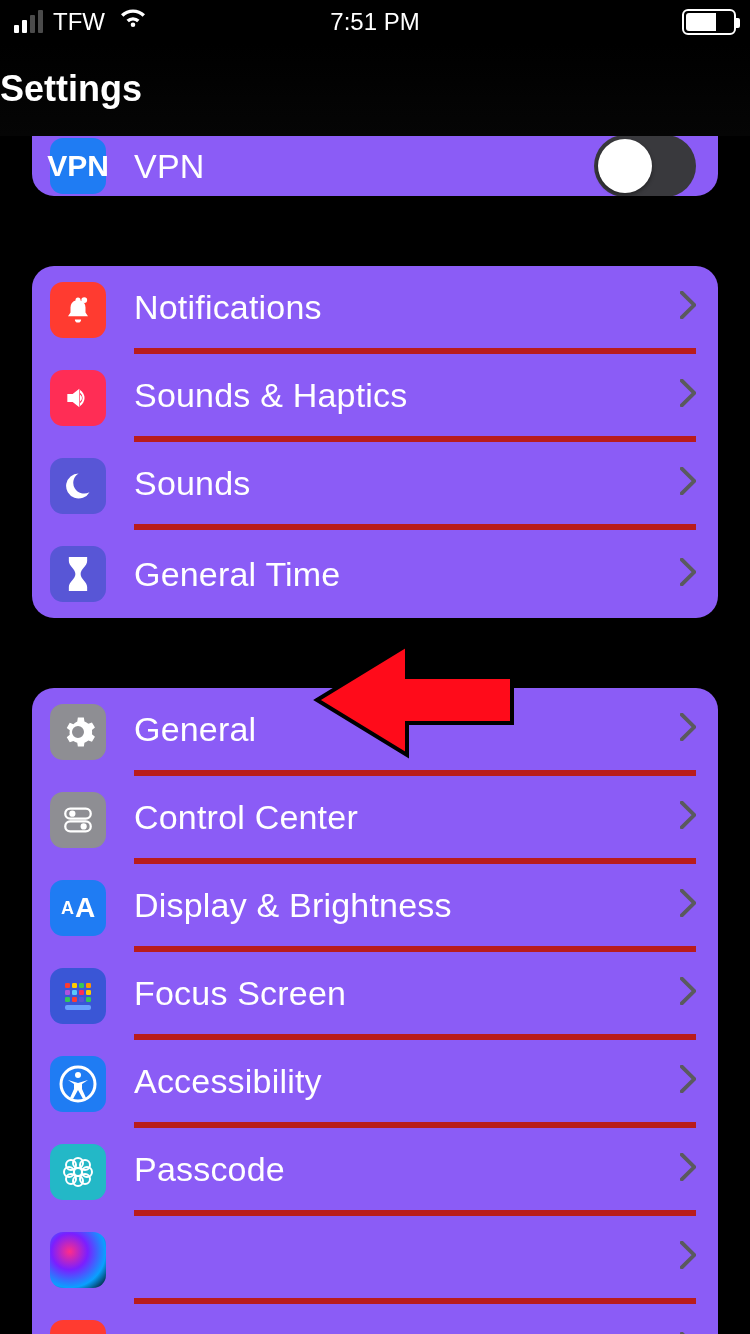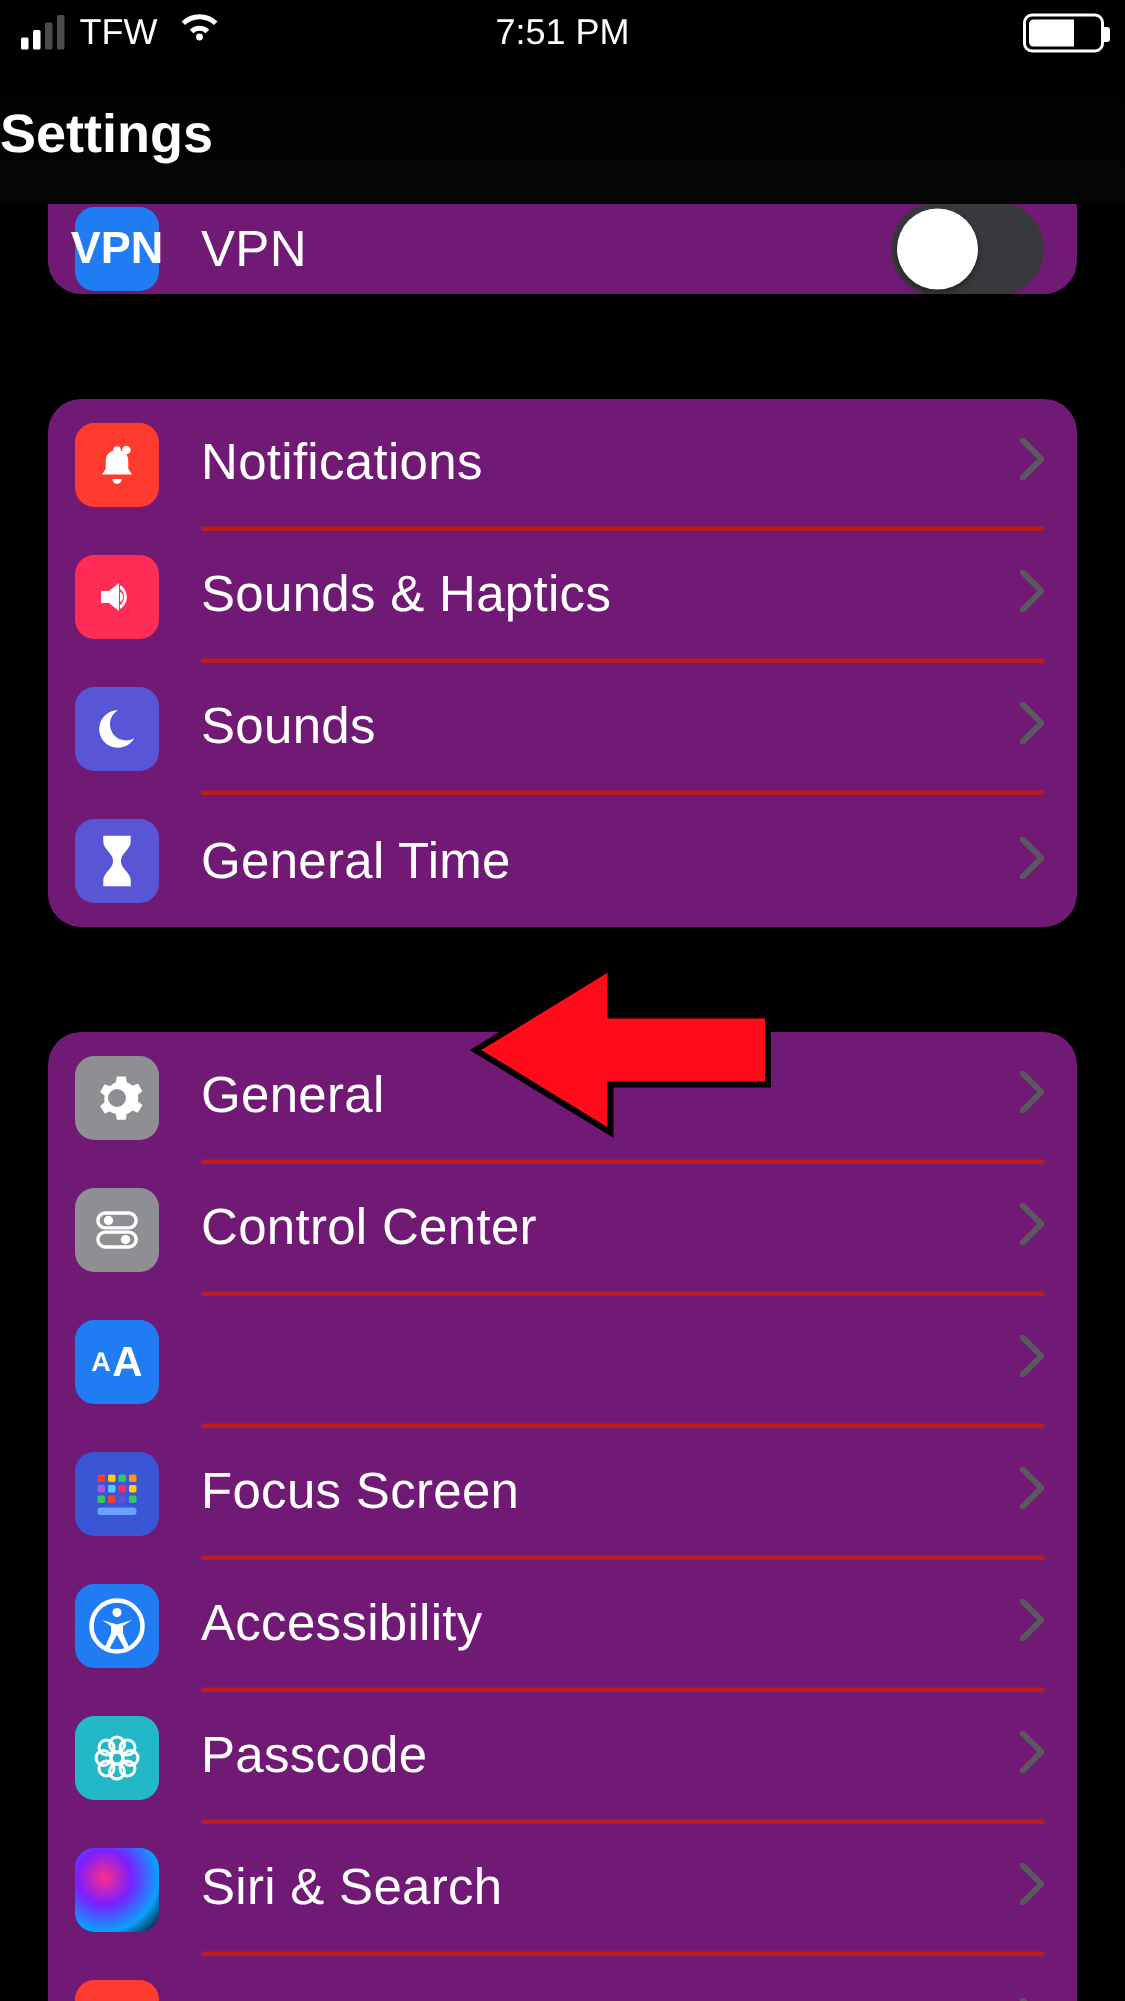--- a/index.html
+++ b/index.html
@@ -15,25 +15,25 @@
   .signal-bars span:nth-child(4){height:23px; background:#4b4b4b;}
   .wifi-icon { margin-left:4px; }
   .battery { width: 54px; height: 26px; border: 2.5px solid #fff; border-radius: 6px; position: relative; }
   .battery::after { content:""; position:absolute; right:-6px; top:7px; width:4px; height:10px; background:#fff; border-radius: 0 2px 2px 0; }
   .battery-fill { position:absolute; left:2px; top:2px; bottom:2px; width:60%; background:#fff; border-radius:3px 0 0 3px; }
   .sb-time { position:absolute; left:50%; transform:translateX(-50%); font-weight:400; }
 
   .nav-title { text-align:left; font-size:36px; font-weight:700; padding: 24px 0 26px; background: linear-gradient(#000,#050505); }
 
   .content { padding: 0 32px; }
-  .group { background:#701a75; border-radius:22px; margin-bottom: 70px; overflow:hidden; }
+  .group { background:#8b5cf6; border-radius:22px; margin-bottom: 70px; overflow:hidden; }
   .group.first { border-top-left-radius:0; border-top-right-radius:0; margin-top:0; }
   .row { display:flex; align-items:center; height:88px; padding: 0 22px 0 0; position:relative; }
   .row .icon-box { width:56px; height:56px; border-radius:13px; margin: 0 28px 0 18px; flex-shrink:0; display:flex; align-items:center; justify-content:center; font-size:30px; }
-  .row-body { flex:1; display:flex; align-items:center; height:100%; border-bottom:3px solid #b91c1c; }
+  .row-body { flex:1; display:flex; align-items:center; height:100%; border-bottom:6px solid #b91c1c; }
   .row:last-child .row-body { border-bottom:none; }
   .row-label { font-size:34px; font-weight:400; letter-spacing:0.2px; }
   .chevron { color:#5a5a5e; flex-shrink:0; margin-left:auto; }
   .toggle { width:102px; height:62px; background:#39393d; border-radius:31px; position:relative; margin-left:auto; }
   .toggle-knob { position:absolute; left:4px; top:4px; width:54px; height:54px; background:#fff; border-radius:50%; box-shadow:0 2px 4px rgba(0,0,0,0.4); }
 
   
   .i-vpn { background:#1f7cf3; color:#fff; font-weight:700; font-size:22px; font-family:Arial; }
   .i-notif { background:#ff3b30; }
   .i-sound { background:#ff2d55; }
@@ -178,20 +178,21 @@
               <path d="M1 1l8 8-8 8" stroke="#5a5a5e" stroke-width="2.5" fill="none" stroke-linecap="round"></path>
             </svg></span>
       </div>
     </div>
     <div class="row">
       <div class="icon-box i-display">
         <span style="font-size:18px;">A</span>
           <span style="font-size:28px; margin-left:1px;">A</span>
       </div>
       <div class="row-body">
+        <span class="row-label">Display &amp; Brightness</span>
         <span class="chevron"><svg width="16" height="28" viewBox="0 0 10 18">
               <path d="M1 1l8 8-8 8" stroke="#5a5a5e" stroke-width="2.5" fill="none" stroke-linecap="round"></path>
             </svg></span>
       </div>
     </div>
     <div class="row">
       <div class="icon-box i-home">
         <svg width="38" height="38" viewBox="0 0 38 38">
             <rect x="6" y="6" width="5" height="5" rx="1.2" fill="#ff3b30"></rect>
             <rect x="13" y="6" width="5" height="5" rx="1.2" fill="#ffcc00"></rect>
@@ -247,21 +248,20 @@
       <div class="row-body">
         <span class="row-label">Passcode</span>
         <span class="chevron"><svg width="16" height="28" viewBox="0 0 10 18">
               <path d="M1 1l8 8-8 8" stroke="#5a5a5e" stroke-width="2.5" fill="none" stroke-linecap="round"></path>
             </svg></span>
       </div>
     </div>
     <div class="row">
       <div class="icon-box i-siri"></div>
       <div class="row-body">
-        <span class="row-label">Siri &amp; Search</span>
         <span class="chevron"><svg width="16" height="28" viewBox="0 0 10 18">
               <path d="M1 1l8 8-8 8" stroke="#5a5a5e" stroke-width="2.5" fill="none" stroke-linecap="round"></path>
             </svg></span>
       </div>
     </div>
     <div class="row">
       <div class="icon-box i-touch">
         <svg width="36" height="36" viewBox="0 0 36 36" fill="none" stroke="#fff" stroke-width="1.8">
             <path d="M8 24a10 10 0 0120 0"></path>
             <path d="M11 26a7 7 0 0114 0"></path>

